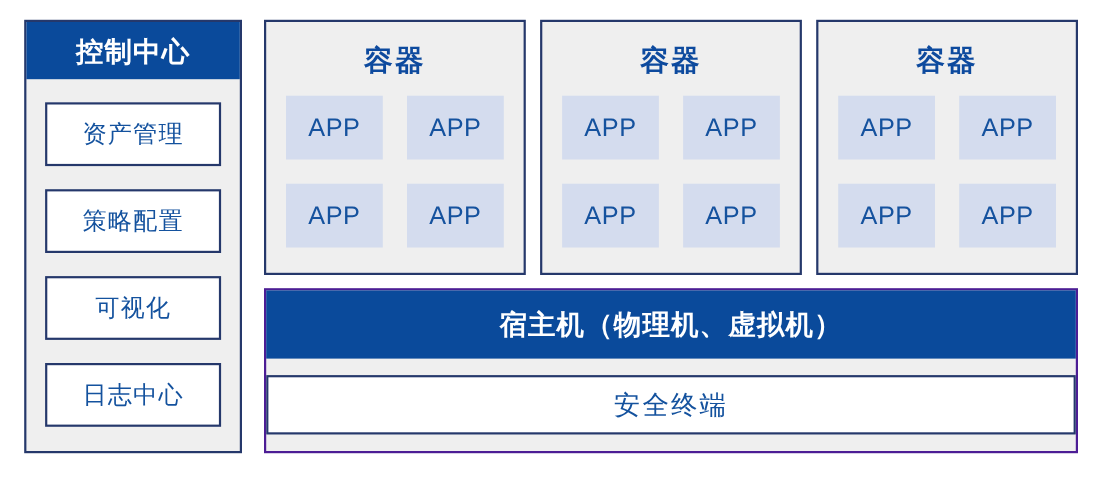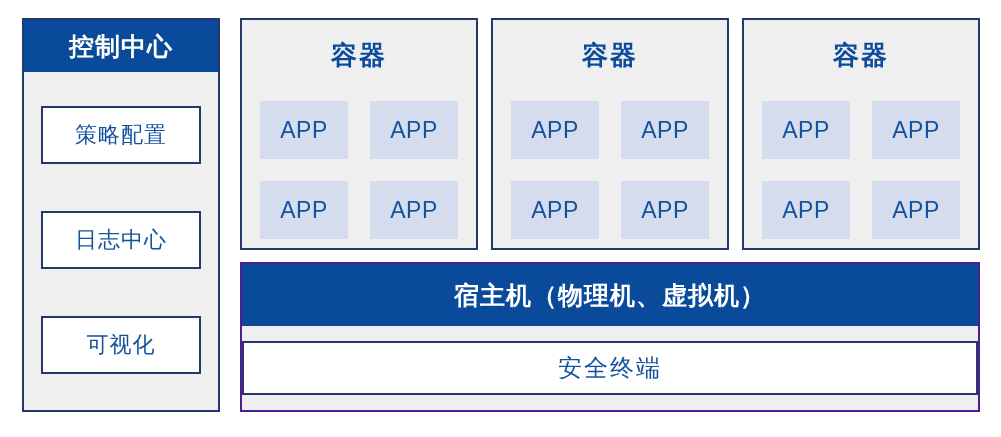--- a/index.html
+++ b/index.html
@@ -91,21 +91,21 @@
     height: 232px;
     box-sizing: border-box;
     border: 2px solid #25386B;
     background: #EFEFEF;
     display: flex;
     flex-direction: column;
     align-items: center;
   }
   .container-title {
     margin-top: 18px;
-    margin-bottom: 28px;
+    margin-bottom: 14px;
     font-size: 26px;
     font-weight: bold;
     color: #0D4A9E;
     letter-spacing: 2px;
   }
   .app-grid {
     display: grid;
     grid-template-columns: 88px 88px;
     grid-template-rows: 58px 58px;
     column-gap: 22px;
@@ -169,23 +169,24 @@
   }
 </style>
 </head>
 <body>
 
 <div id="diagram-root">
 
   <div class="control-panel">
     <div class="control-header">控制中心</div>
     <div class="control-body">
+      <div class="control-item">资产管理</div>
       <div class="control-item">策略配置</div>
+      <div class="control-item">可视化</div>
       <div class="control-item">日志中心</div>
-      <div class="control-item">可视化</div>
     </div>
   </div>
 
   <div class="right-area">
 
     <div class="containers-row">
 
       <div class="container-box">
         <div class="container-title">容器</div>
         <div class="app-grid">

